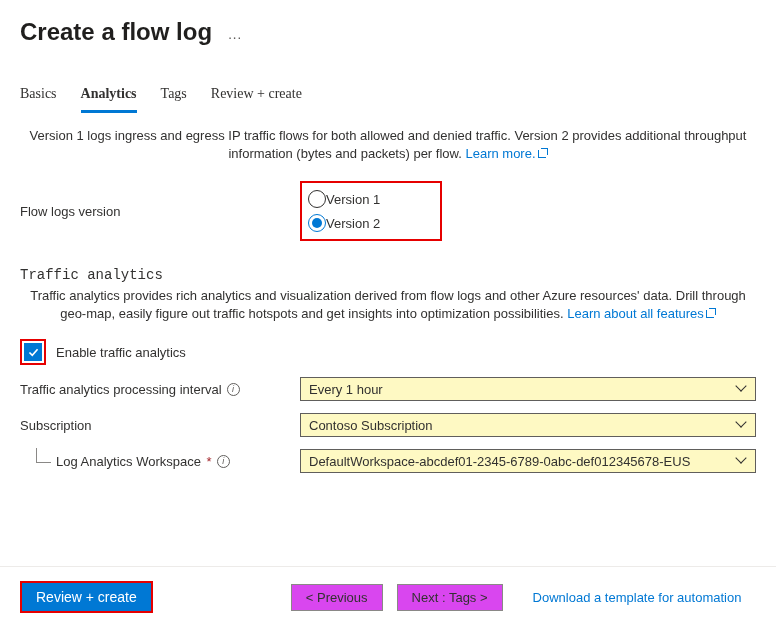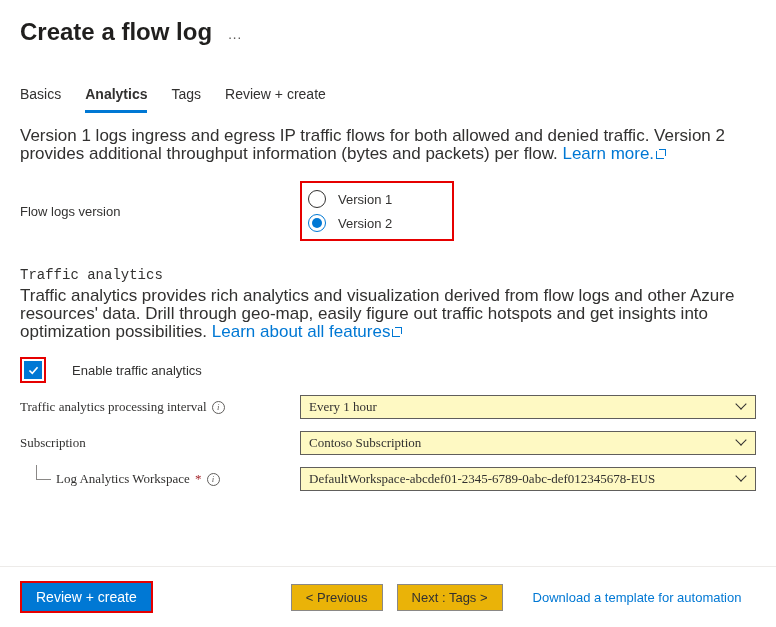--- a/index.html
+++ b/index.html
@@ -1,51 +1,51 @@
 <!DOCTYPE html>
 <html><head>
   <meta charset="utf-8">
   <style>
     * { box-sizing: border-box; margin: 0; padding: 0; }
     body { font-family: "Segoe UI", Arial, sans-serif; font-size: 13px; color: #323130; background: #fff; width: 776px; height: 627px; position: relative; }
     .header { padding: 18px 28px 10px 20px; }
     .title { font-size: 24px; font-weight: 600; color: #201f1e; display: inline-block; }
     .ellipsis { display: inline-block; margin-left: 12px; color: #605e5c; font-size: 14px; vertical-align: middle; }
-    .tabs { display: flex; gap: 24px; padding: 0 20px; margin-top: 26px; border-bottom: none; }
+    .tabs { display: flex; gap: 24px; padding: 0 20px; margin-top: 26px; border-bottom: none; font-family: Liberation Serif, serif; }
     .tab { padding: 4px 0 8px 0; cursor: pointer; color: #323130; font-size: 14px; }
     .tab.active { border-bottom: 3px solid #0078d4; font-weight: 600; }
     .content { padding: 14px 20px 0 20px; }
-    .desc { font-size: 17px; line-height: 18px; color: #323130; }
+    .desc { font-size: 13px; line-height: 18px; color: #323130; text-align: center; }
     .link { color: #0078d4; text-decoration: none; cursor: pointer; }
     .ext-icon { display: inline-block; width: 10px; height: 10px; margin-left: 2px; position: relative; vertical-align: baseline; }
     .ext-icon::before { content: ""; position: absolute; left: 0; bottom: 0; width: 7px; height: 7px; border: 1px solid #0078d4; border-top: none; border-right: none; }
     .ext-icon::after { content: ""; position: absolute; right: 0; top: 0; width: 6px; height: 6px; border-top: 1px solid #0078d4; border-right: 1px solid #0078d4; }
     .row { display: flex; align-items: center; margin-top: 18px; }
     .label-col { width: 280px; font-size: 13px; color: #323130; display: flex; align-items: center; gap: 5px; }
     .info-icon { display: inline-flex; width: 13px; height: 13px; border: 1px solid #605e5c; border-radius: 50%; font-size: 9px; align-items: center; justify-content: center; color: #605e5c; font-style: italic; cursor: pointer; }
     .radios { border: 2px solid #e60000; padding: 4px 60px 4px 6px; }
-    .radio-item { display: flex; align-items: center; gap: 12px; padding: 3px 0; cursor: pointer; }
+    .radio-item { display: flex; align-items: center; gap: 0; padding: 3px 0; cursor: pointer; }
     .radio-outer { width: 18px; height: 18px; border: 1px solid #323130; border-radius: 50%; display: flex; align-items: center; justify-content: center; }
     .radio-outer.selected { border-color: #0078d4; }
     .radio-inner { width: 10px; height: 10px; background: #0078d4; border-radius: 50%; }
     .section-head { font-size: 14px; margin-top: 26px; color: #323130; font-family: Liberation Mono, monospace; }
-    .check-row { display: flex; align-items: center; gap: 26px; margin-top: 16px; }
+    .check-row { display: flex; align-items: center; gap: 10px; margin-top: 16px; }
     .check-wrap { border: 2px solid #e60000; padding: 2px; }
     .checkbox { width: 18px; height: 18px; background: #0078d4; display: flex; align-items: center; justify-content: center; cursor: pointer; }
     .checkbox svg { width: 13px; height: 13px; }
     .select { border: 1px solid #605e5c; height: 24px; padding: 0 8px; display: flex; align-items: center; justify-content: space-between; flex: 1; max-width: 460px; cursor: pointer; background: #fef9c3; }
     .chev { width: 10px; height: 10px; display: inline-block; }
     .chev::before { content: ""; display: block; width: 7px; height: 7px; border-right: 1px solid #323130; border-bottom: 1px solid #323130; transform: rotate(45deg); margin-top: -2px; }
-    .form-row { display: flex; align-items: center; margin-top: 12px; font-family: Liberation Serif, serif; }
+    .form-row { display: flex; align-items: center; margin-top: 12px; }
     .indent { margin-left: 36px; position: relative; }
     .indent::before { content: ""; position: absolute; left: -20px; top: -6px; width: 14px; height: 14px; border-left: 1px solid #8a8886; border-bottom: 1px solid #8a8886; }
     .req { color: #a4262c; margin-left: 2px; }
     .footer { position: absolute; bottom: 0; left: 0; right: 0; border-top: 1px solid #edebe9; padding: 14px 20px; display: flex; align-items: center; gap: 14px; }
     .btn-primary { background: #0078d4; color: #fff; border: 2px solid #e60000; padding: 6px 14px; font-size: 14px; cursor: pointer; font-family: inherit; }
-    .btn { background: #eab308; border: 1px solid #8a8886; padding: 5px 14px; font-size: 13px; cursor: pointer; font-family: inherit; color: #323130; }
+    .btn { background: #d946ef; border: 1px solid #8a8886; padding: 5px 14px; font-size: 13px; cursor: pointer; font-family: inherit; color: #323130; }
     .footer .link { margin-left: 16px; font-size: 13px; }
     .spacer { width: 110px; }
   </style>
 </head>
 <body>
 
 <div class="header">
   <span class="title">Create a flow log</span>
   <span class="ellipsis">···</span>
 </div>

